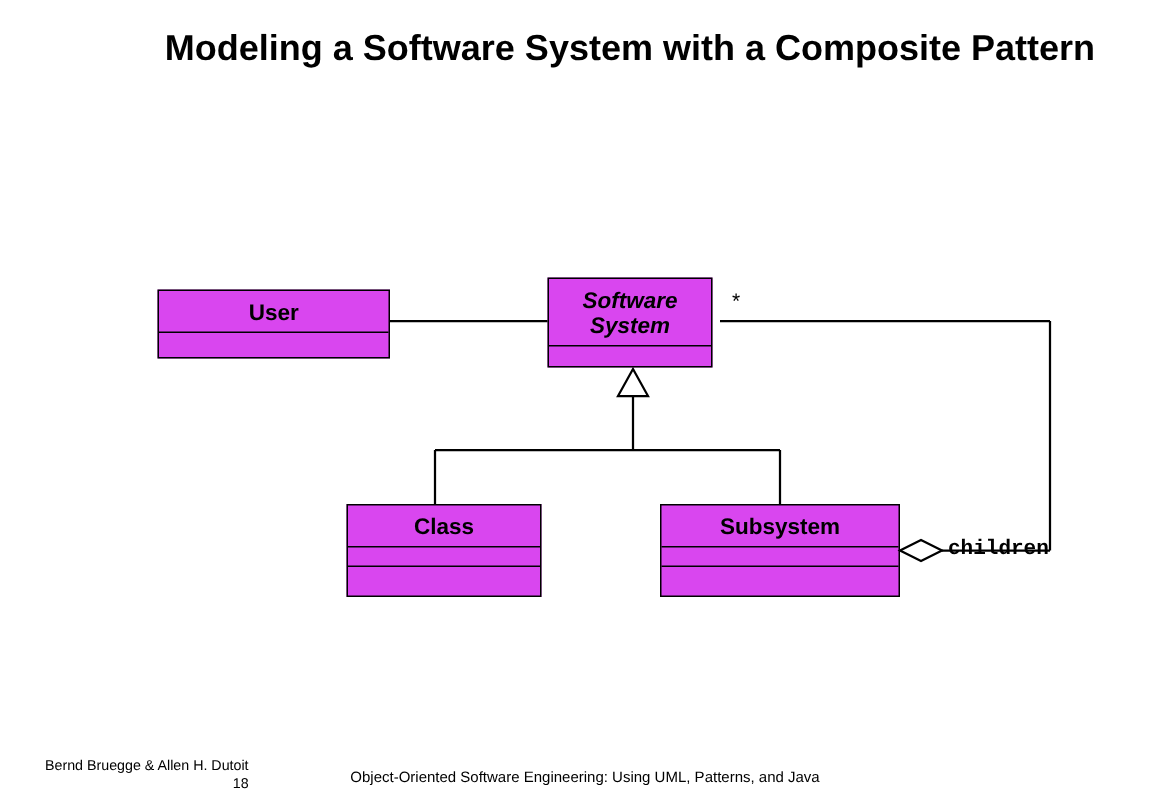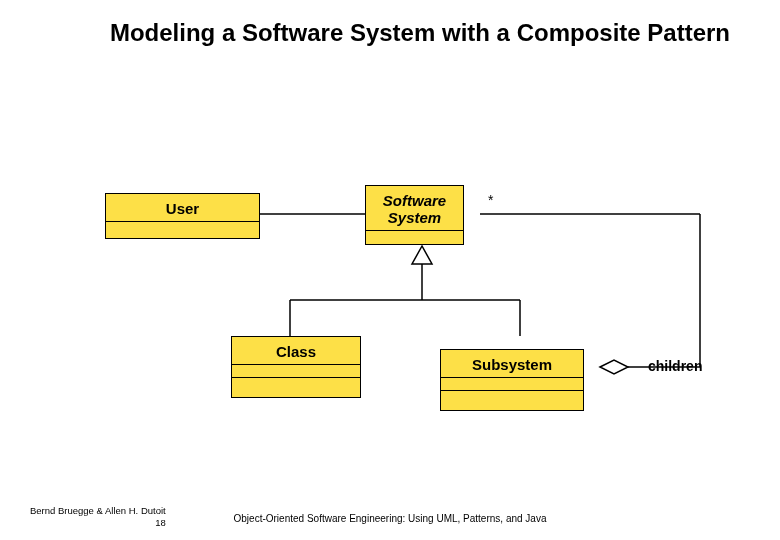--- a/index.html
+++ b/index.html
@@ -19,21 +19,21 @@
     top: 18px;
     width: 700px;
     font-size: 24px;
     font-weight: bold;
     line-height: 1.25;
     text-align: right;
   }
   .uml-box {
     position: absolute;
     border: 1.5px solid #000;
-    background: #fde047;
+    background: #d946ef;
     box-sizing: border-box;
   }
   .uml-name {
     text-align: center;
     font-weight: bold;
     font-style: italic;
     padding: 6px 4px 4px 4px;
     font-size: 15px;
     white-space: pre-line;
   }
@@ -79,40 +79,40 @@
 </head>
 <body>
 
 <div class="title">Modeling a Software System with a Composite Pattern</div>
 
 <div class="uml-box" style="left:105px; top:193px; width:155px; height:46px;">
   <div class="uml-name" style="font-style:normal;">User</div>
   <div class="uml-divider"></div>
 </div>
 
-<div class="uml-box" style="left:365px; top:185px; width:99px; height:60px;">
+<div class="uml-box" style="left:365px; top:185px; width:110px; height:60px;">
   <div class="uml-name">Software
 System</div>
   <div class="uml-divider"></div>
 </div>
 
 <div class="uml-box" style="left:231px; top:336px; width:130px; height:62px;">
   <div class="uml-name" style="font-style:normal;">Class</div>
   <div class="uml-divider"></div>
   <div class="uml-divider"></div>
 </div>
 
-<div class="uml-box" style="left:440px; top:349px; width:144px; height:62px;">
+<div class="uml-box" style="left:440px; top:336px; width:160px; height:62px;">
   <div class="uml-name" style="font-style:normal;">Subsystem</div>
   <div class="uml-divider"></div>
   <div class="uml-divider"></div>
 </div>
 
 <div class="assoc-label" style="left:488px; top:192px;">*</div>
-<div class="role-label" style="left:648px; top:358px;">children</div>
+<div class="role-label" style="left:632px; top:358px;font-family:Liberation Mono, monospace;">children</div>
 
 <svg class="connectors" viewBox="0 0 780 540">
 
   <line x1="260" y1="214" x2="365" y2="214" stroke="#000" stroke-width="1.5"></line>
 
   <g>
     <polygon points="422,246 412,264 432,264" fill="#fff" stroke="#000" stroke-width="1.5"></polygon>
   </g>
 
   <line x1="422" y1="264" x2="422" y2="300" stroke="#000" stroke-width="1.5"></line>

